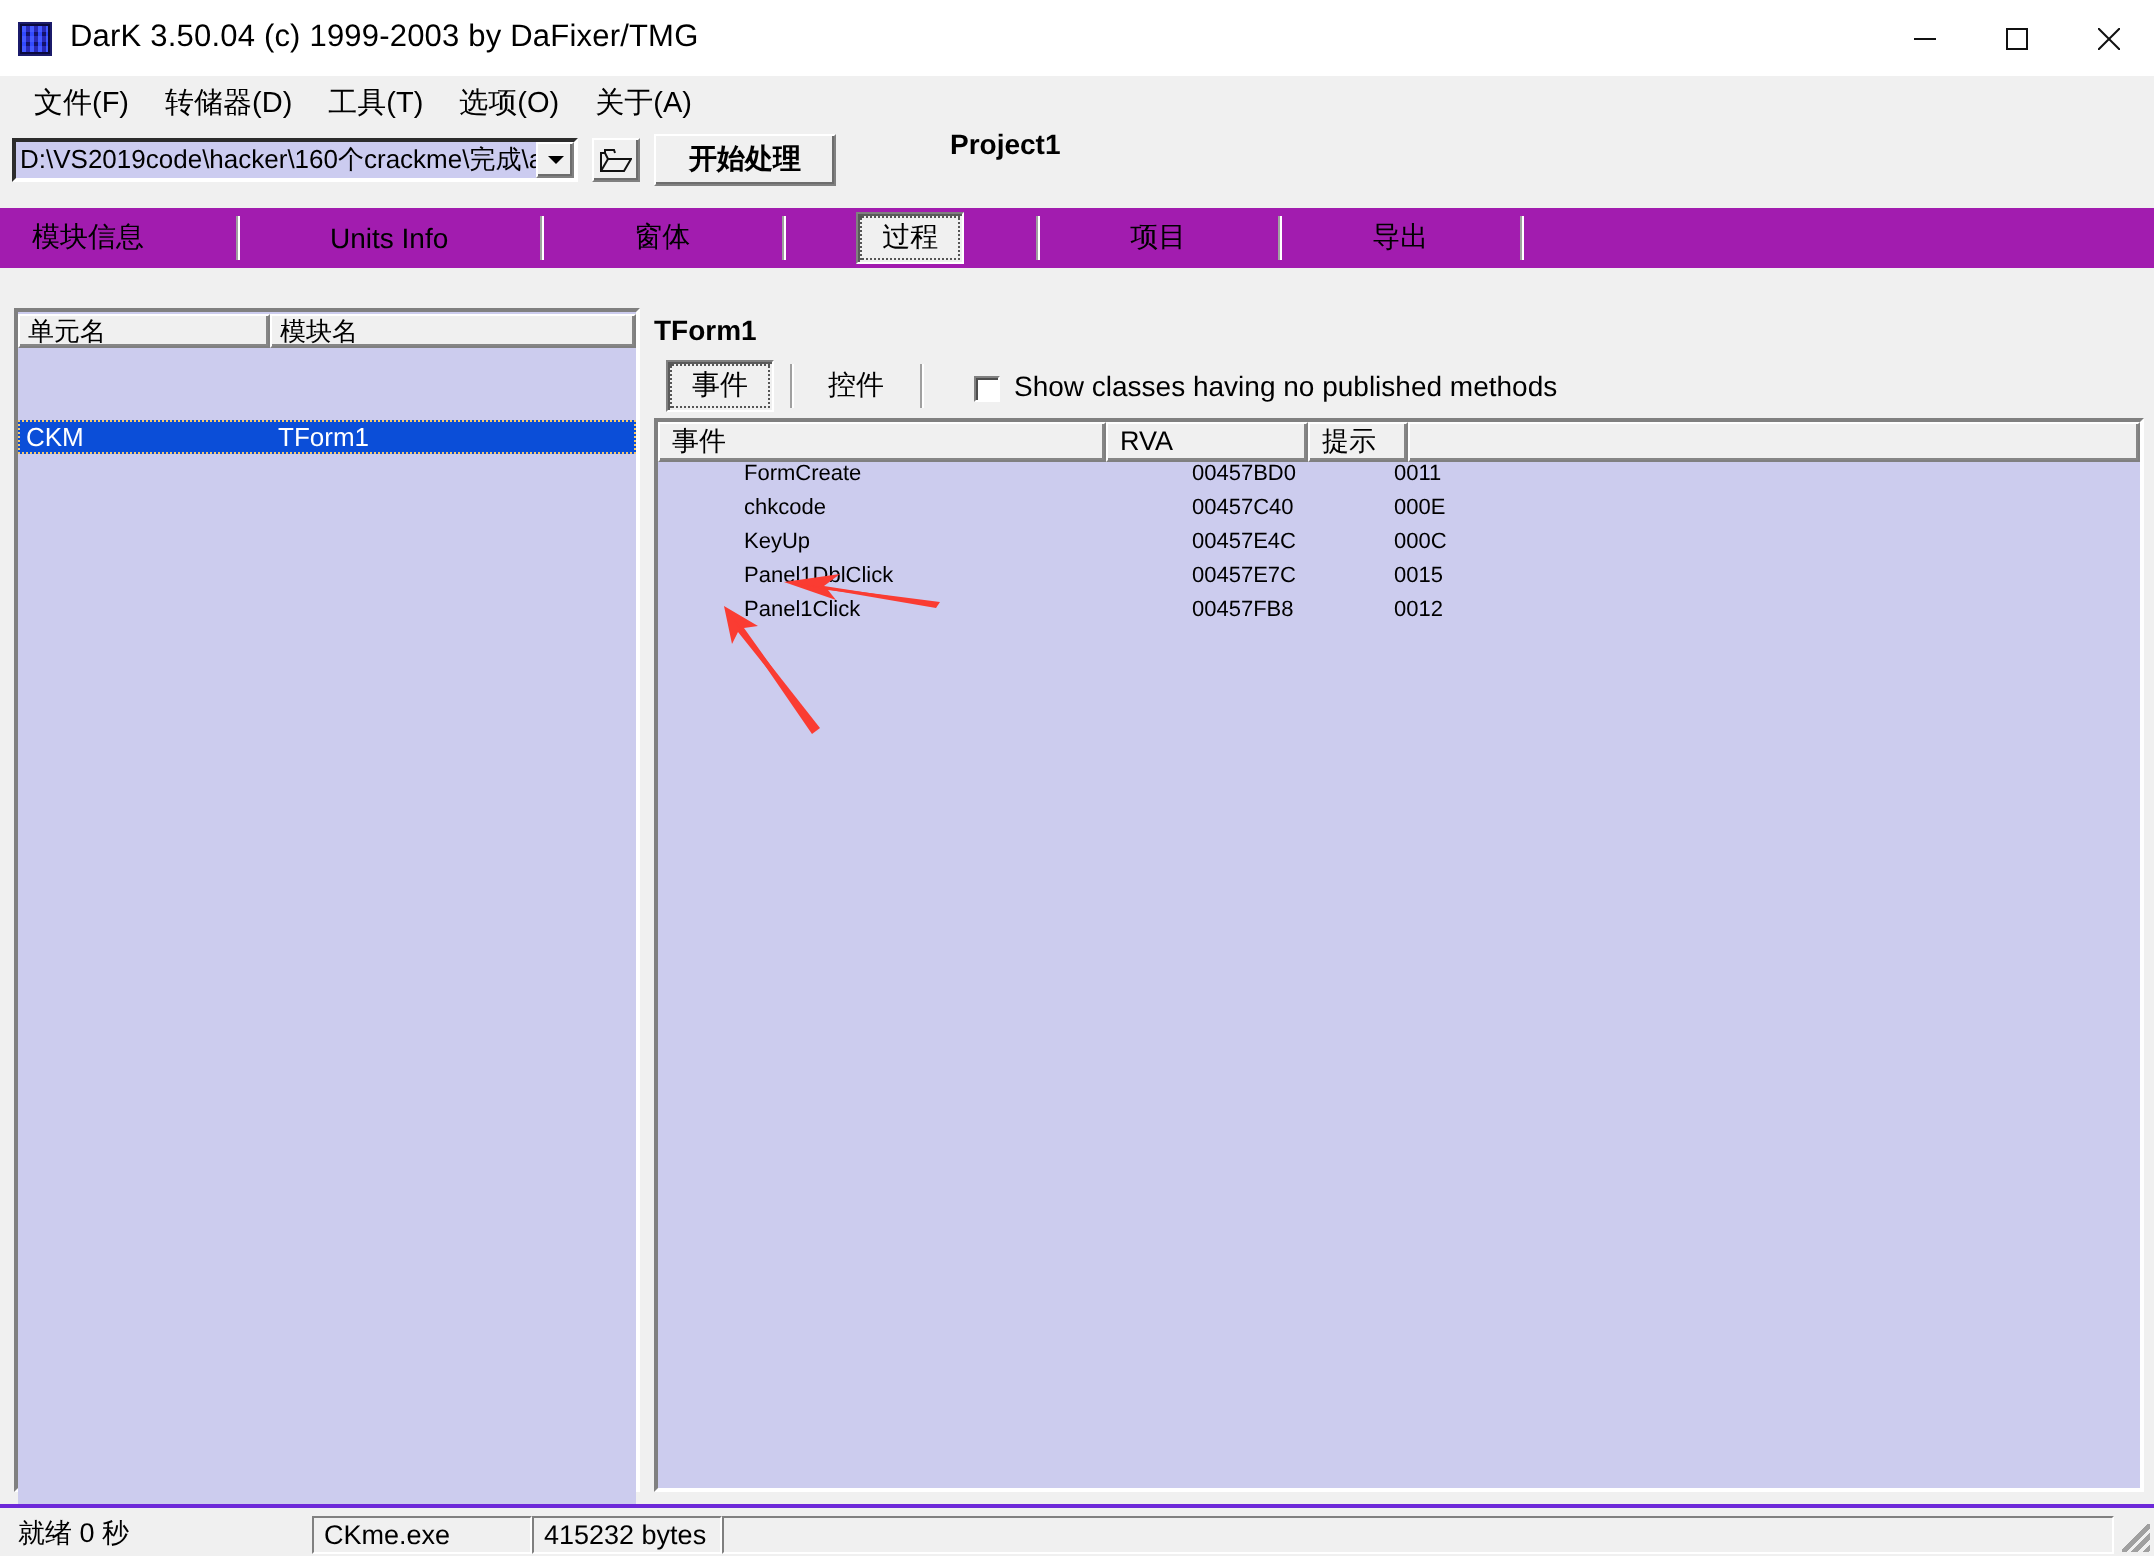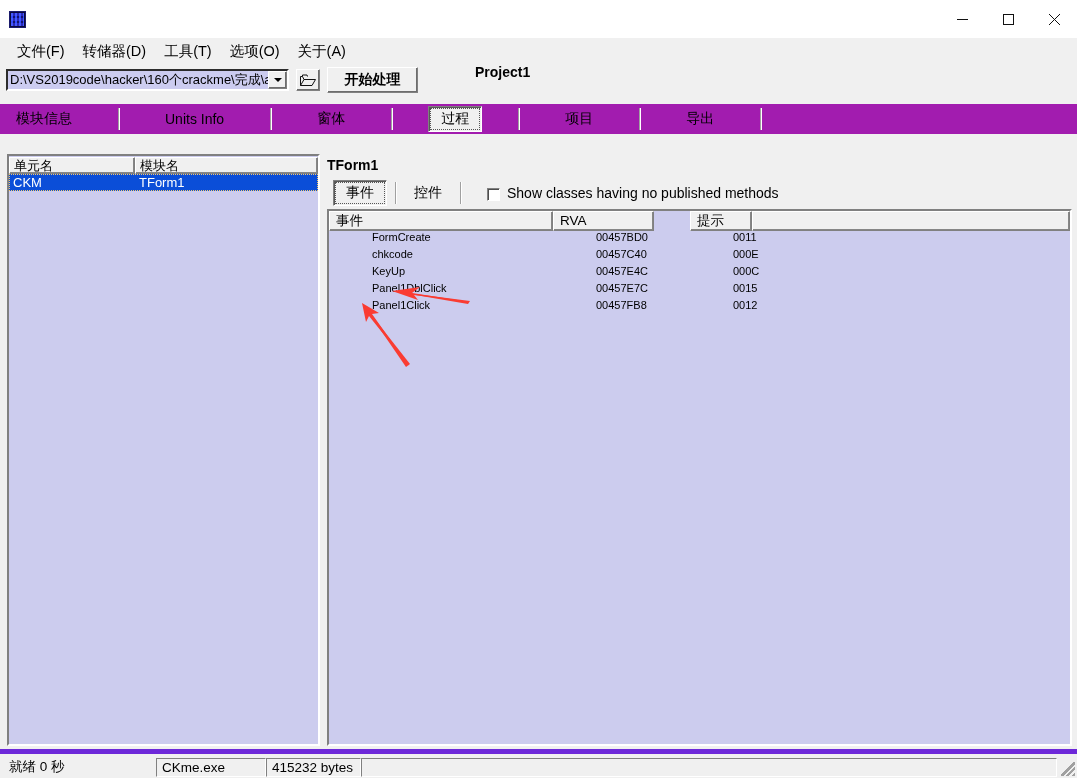--- a/index.html
+++ b/index.html
@@ -142,21 +142,21 @@
     border-top-color:#ffffff;border-left-color:#ffffff;
     border-right-color:#808080;border-bottom-color:#808080;
     box-shadow:inset -1px -1px 0 #868686;
     font-size:13px;line-height:15px;padding-left:4px;
     box-sizing:border-box;overflow:hidden;white-space:nowrap;
   }
   .list-body{background:#ccccee;height:calc(100% - 18px);}
   .list-row{
     display:flex;height:17px;align-items:center;
     background:#0b4ed8;color:#ffffff;
-    outline:1px dotted #f7c96b;outline-offset:-1px;
+    outline:1px dotted #f7c96b;outline-offset:-1px;margin-top:36px;
   }
   .list-row .c1{width:126px;padding-left:4px;font-size:13px;box-sizing:border-box;}
   .list-row .c2{flex:1;padding-left:4px;font-size:13px;box-sizing:border-box;}
 
   
   .right-title{
     position:absolute;left:327px;top:157px;
     font-size:14px;font-weight:bold;
   }
   .sub-tabstrip{
@@ -180,28 +180,28 @@
     border:2px solid;
     border-top-color:#808080;border-left-color:#808080;
     border-right-color:#ffffff;border-bottom-color:#ffffff;
     background:#ccccee;box-sizing:border-box;overflow:hidden;
   }
   .grid-hdr{display:flex;height:20px;}
   .grid-body{background:#ccccee;}
   .grid-row{display:flex;height:17px;align-items:flex-start;font-size:11px;color:#000;padding-left:37px;}
   .col-ev{width:224px;padding-left:6px;box-sizing:border-box;}
   .col-rva{width:101px;padding-left:6px;box-sizing:border-box;}
-  .col-hint{width:62px;padding-left:6px;box-sizing:border-box;margin-left:36px;}
+  .col-hint{width:50px;padding-left:6px;box-sizing:border-box;}
   .col-pad{flex:1;padding-left:6px;box-sizing:border-box;}
   .grid-hdr .hdr-cell{line-height:17px;font-size:13.5px;}
 
   
   .statusbar{
     position:absolute;left:0;bottom:0;width:1077px;height:24px;
-    background:#f0f0f0;border-top:5px solid #6d28d9;
+    background:#f0f0f0;border-top:2px solid #6d28d9;
     display:flex;align-items:center;
   }
   .sb-cell{
     height:19px;margin-top:2px;font-size:13.5px;line-height:17px;
     padding-left:5px;box-sizing:border-box;overflow:hidden;white-space:nowrap;
   }
   .sb-sunken{
     border:1px solid;
     border-top-color:#808080;border-left-color:#808080;
     border-right-color:#ffffff;border-bottom-color:#ffffff;
@@ -215,20 +215,21 @@
   }
 
   
   .arrows{position:absolute;left:0;top:0;width:1077px;height:778px;pointer-events:none;}
 </style>
 </head>
 <body>
 
 <div class="titlebar">
   <div class="app-icon"></div>
+  <div class="title-text">DarK 3.50.04 (c) 1999-2003 by DaFixer/TMG</div>
   <div class="wincontrols">
     <div class="wc">
       <svg width="11" height="11" viewBox="0 0 11 11">
           <line x1="0" y1="5.5" x2="11" y2="5.5" stroke="#111" stroke-width="1"></line>
         </svg>
     </div>
     <div class="wc">
       <svg width="11" height="11" viewBox="0 0 11 11">
           <rect x="0.5" y="0.5" width="10" height="10" fill="none" stroke="#111" stroke-width="1"></rect>
         </svg>

